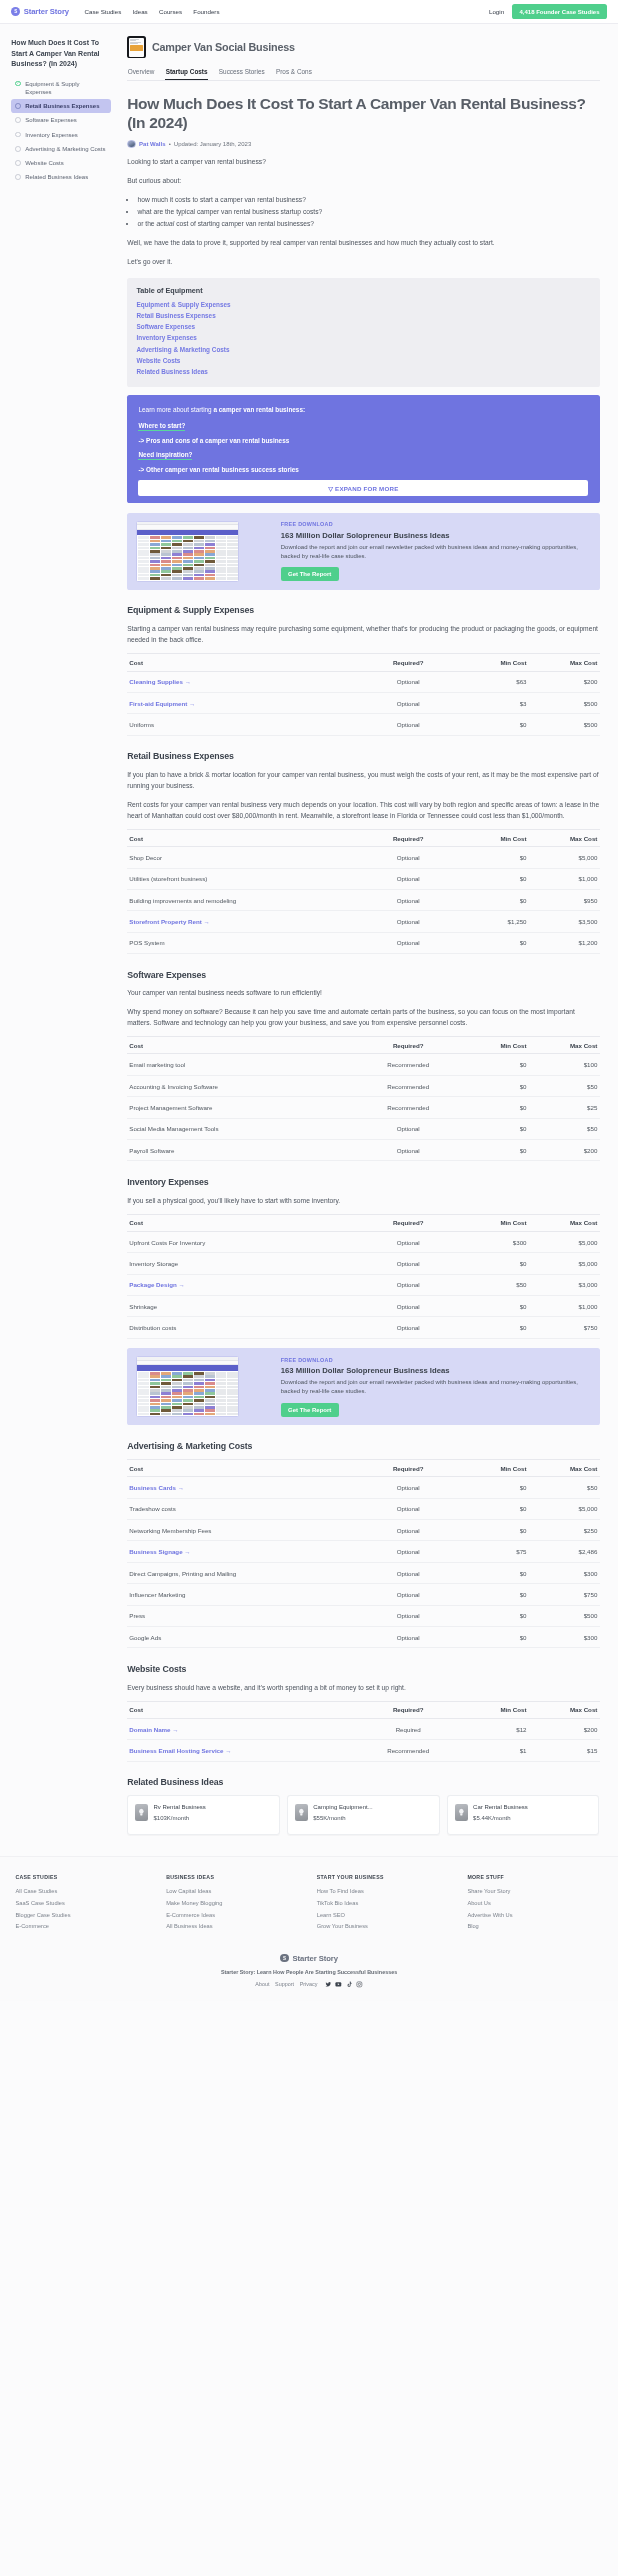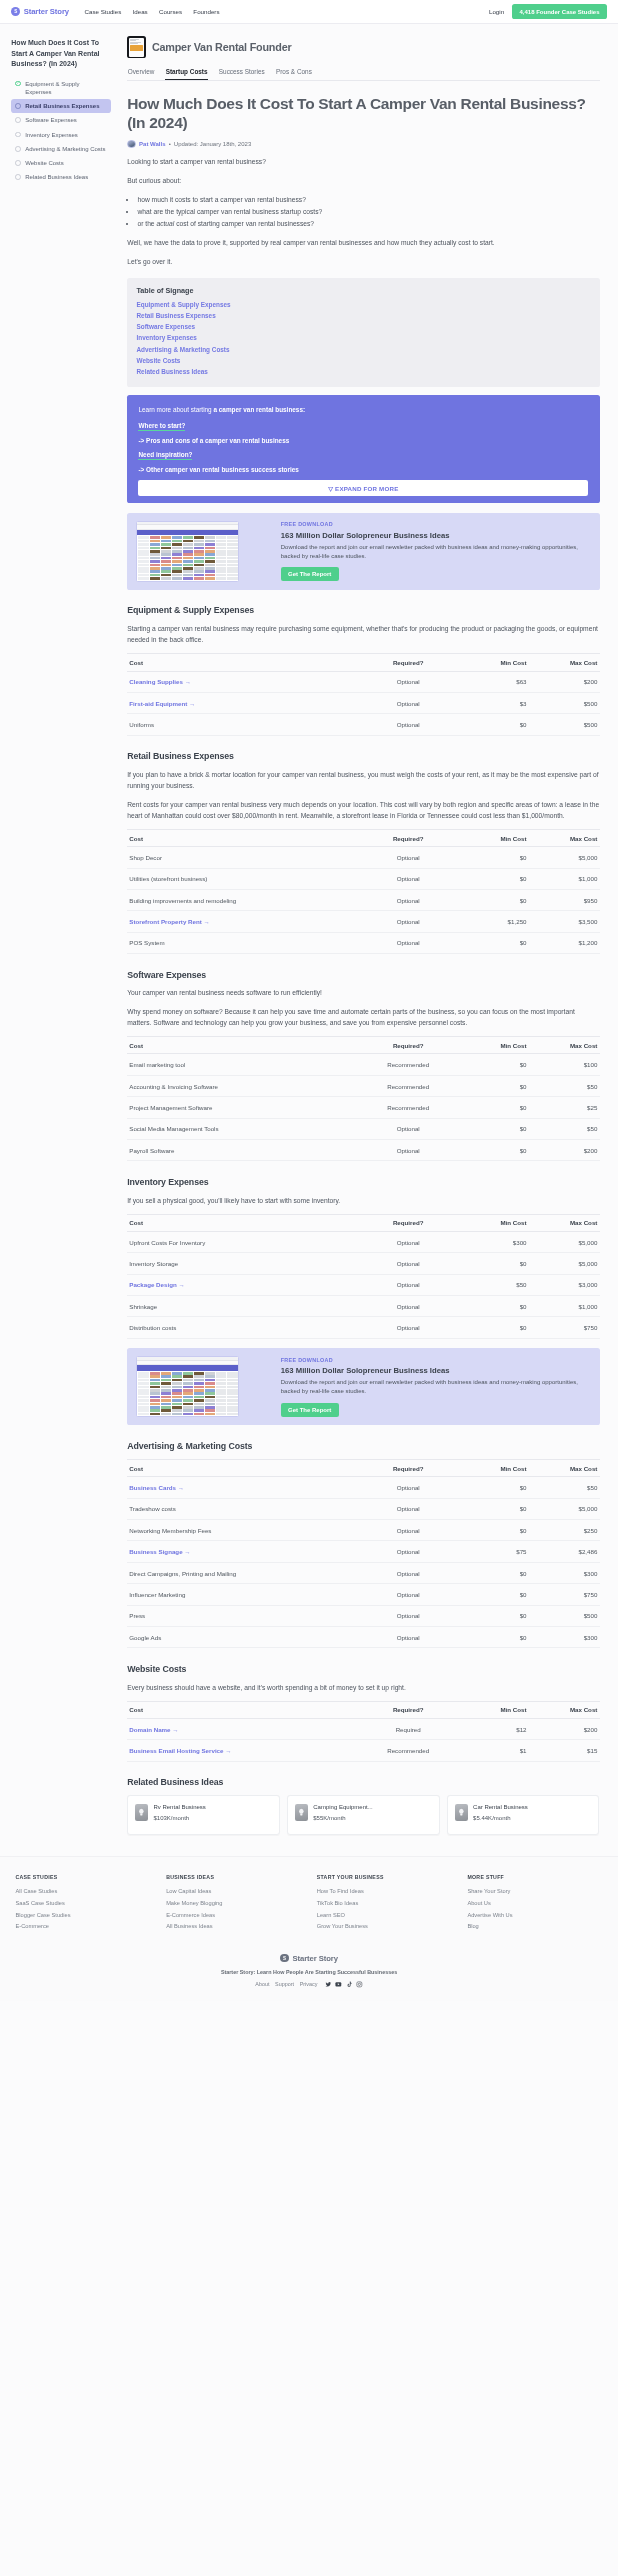--- a/index.html
+++ b/index.html
@@ -285,21 +285,21 @@
     <div class="biz-head">
       <div class="biz-thumb">
         <div class="biz-thumb-inner">
           <div class="bt-l" style="width:70%"></div>
           <div class="bt-l" style="width:45%"></div>
           <div class="bt-l" style="width:85%;margin-top:1px"></div>
           <div class="bt-l" style="width:60%"></div>
           <div class="bt-block"></div>
         </div>
       </div>
-      <h2 class="biz-title">Camper Van Rental Founder</h2>
+      <h2 class="biz-title">Camper Van Social Business</h2>
     </div>
 
     <div class="tabs" id="tabs">
         <div class="tab">Overview</div>
         <div class="tab active">Startup Costs</div>
         <div class="tab">Success Stories</div>
         <div class="tab">Pros &amp; Cons</div>
       </div>
 
     <h1 class="page-title">How Much Does It Cost To Start A Camper Van Rental Business? (In 2024)</h1>
@@ -317,21 +317,21 @@
     <ul class="body">
       <li>how much it costs to start a camper van rental business?</li>
       <li>what are the typical camper van rental business startup costs?</li>
       <li><span>or the </span><em>actual</em><span> cost of starting camper van rental businesses?</span></li>
     </ul>
 
     <p class="body">Well, we have the data to prove it, supported by real camper van rental businesses and how much they actually cost to start.</p>
     <p class="body">Let's go over it.</p>
 
     <div class="toc">
-      <h3>Table of Signage</h3>
+      <h3>Table of Equipment</h3>
       <div id="toc-links">
           <a>Equipment &amp; Supply Expenses</a>
           <a>Retail Business Expenses</a>
           <a>Software Expenses</a>
           <a>Inventory Expenses</a>
           <a>Advertising &amp; Marketing Costs</a>
           <a>Website Costs</a>
           <a>Related Business Ideas</a>
         </div>
     </div>

